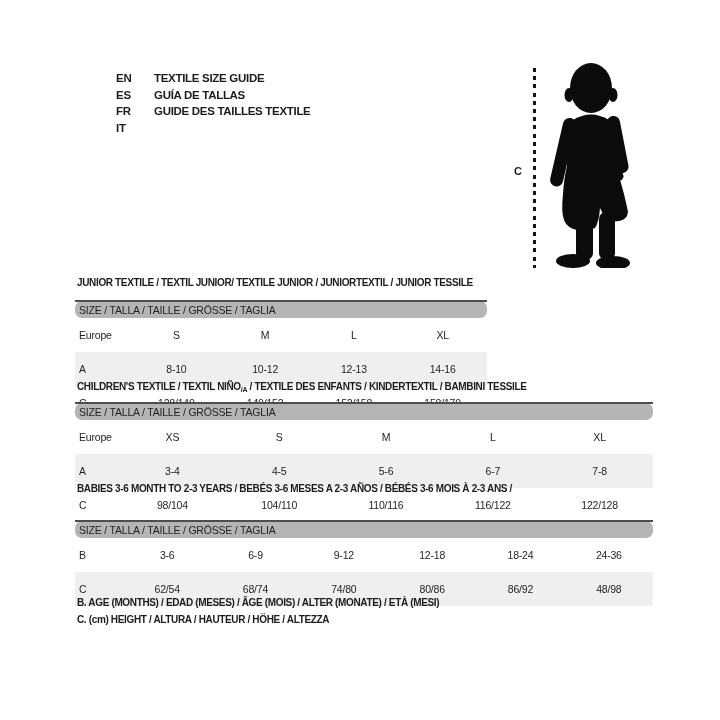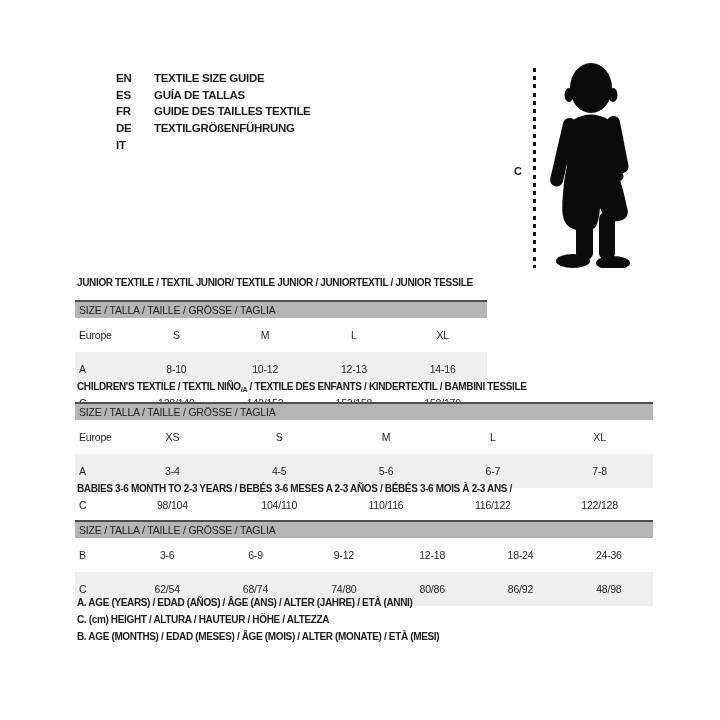--- a/index.html
+++ b/index.html
@@ -30,21 +30,21 @@
   .sub{font-size:7px;position:relative;top:2px;}
   
   table.size-table{
     position:absolute;left:75px;border-collapse:collapse;table-layout:fixed;
     font-size:10.5px;color:#1f1f1f;
   }
   table.size-table th{
     background:var(--header-bg,#b5b5b5);
     border-top:2px solid var(--header-border,#4e4e4e);
     font-weight:normal;text-align:left;height:16px;
-    padding:0 0 0 4px;font-size:10.5px;letter-spacing:-0.2px;white-space:nowrap;
+    padding:0 0 0 4px;font-size:10.5px;letter-spacing:-0.2px;white-space:nowrap;border-radius:7px;
   }
   table.size-table td{
     height:34px;padding:0;text-align:center;white-space:nowrap;letter-spacing:-0.2px;
   }
   table.size-table td.lab{text-align:left;padding-left:4px;}
   table.size-table tr.shaded td{background:var(--alt-row-bg,#efefef);}
   
   .notes{position:absolute;left:77px;top:594px;}
   .note-line{font-weight:bold;font-size:10px;letter-spacing:-0.35px;line-height:17px;white-space:nowrap;}
 </style>
@@ -56,24 +56,20 @@
     <span class="lang-code">EN</span>
     <span class="lang-label">TEXTILE SIZE GUIDE</span>
   </div>
   <div class="lang-row">
     <span class="lang-code">ES</span>
     <span class="lang-label">GUÍA DE TALLAS</span>
   </div>
   <div class="lang-row">
     <span class="lang-code">FR</span>
     <span class="lang-label">GUIDE DES TAILLES TEXTILE</span>
-  </div>
-  <div class="lang-row">
-    <span class="lang-code">DE</span>
-    <span class="lang-label">TEXTILGRÖßENFÜHRUNG</span>
   </div>
   <div class="lang-row">
     <span class="lang-code">IT</span>
   </div>
 </div>
 
 <div class="height-line"></div>
 <div class="height-label">C</div>
 <svg class="baby-svg" width="96" height="206" viewBox="0 0 96 206" aria-hidden="true">
   <g fill="#0b0b0b">
@@ -219,16 +215,15 @@
       <td>68/74</td>
       <td>74/80</td>
       <td>80/86</td>
       <td>86/92</td>
       <td>48/98</td>
     </tr>
   </tbody>
 </table>
 
 <div class="notes">
-  <div class="note-line">A. AGE (YEARS) / EDAD (AÑOS) / ÂGE (ANS) / ALTER (JAHRE) / ETÀ (ANNI)</div>
+  <div class="note-line">B. AGE (MONTHS) / EDAD (MESES) / ÂGE (MOIS) / ALTER (MONATE) / ETÀ (MESI)</div>
   <div class="note-line">C. (cm) HEIGHT / ALTURA / HAUTEUR / HÖHE / ALTEZZA</div>
-  <div class="note-line">B. AGE (MONTHS) / EDAD (MESES) / ÂGE (MOIS) / ALTER (MONATE) / ETÀ (MESI)</div>
 </div>
 
 </body></html>

